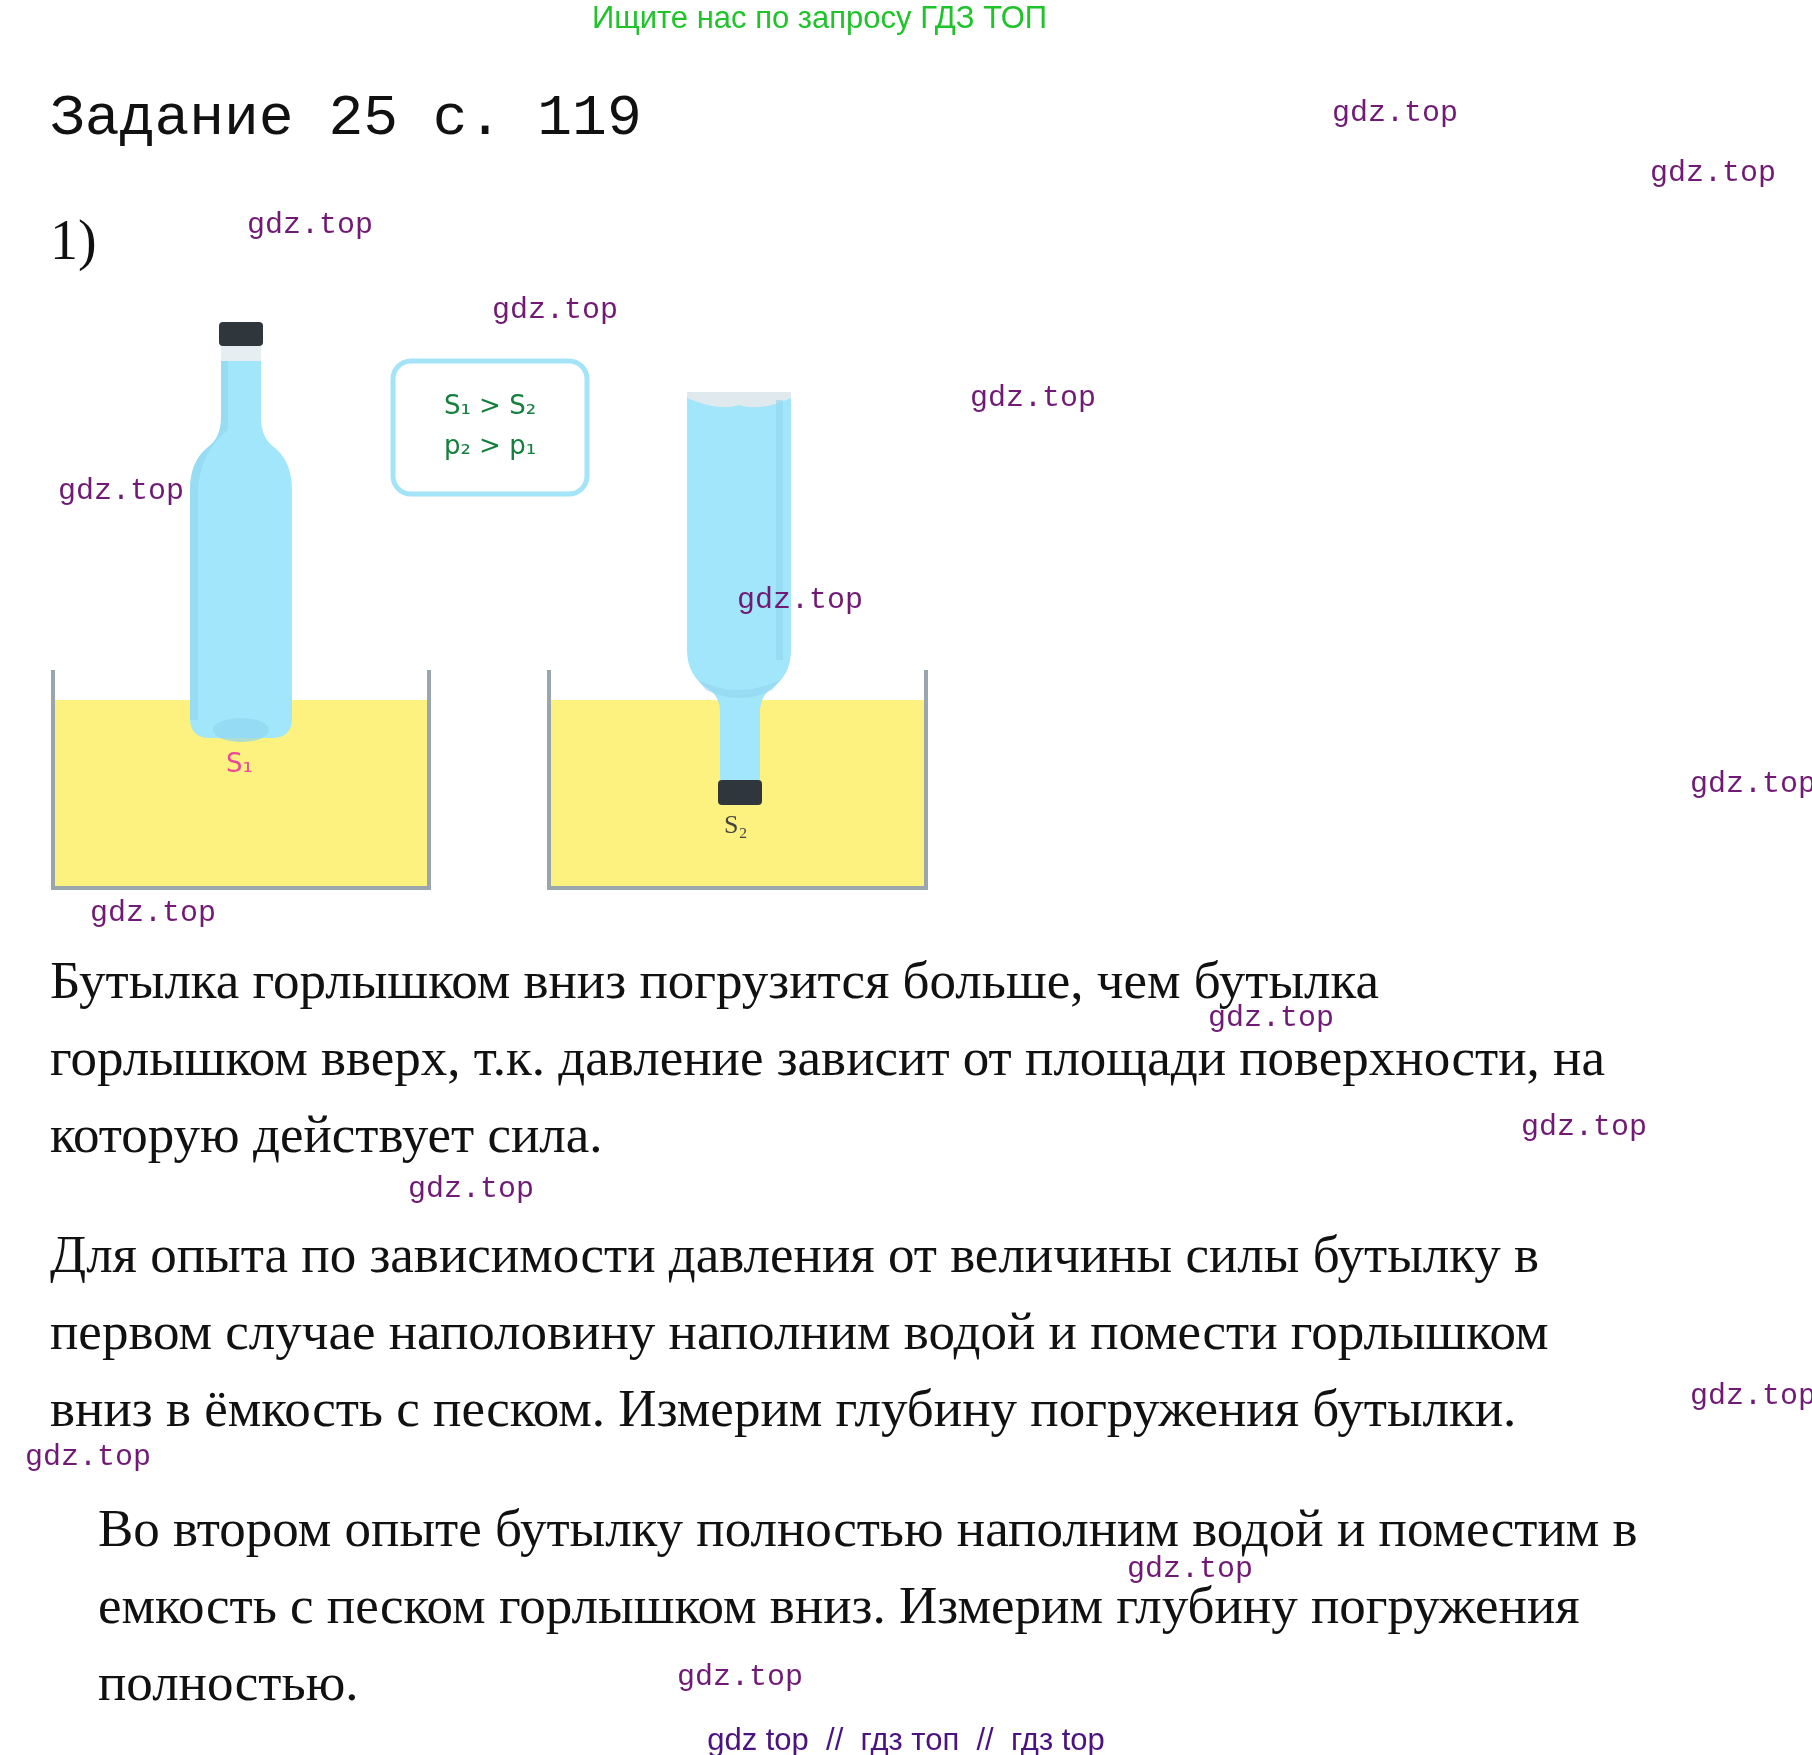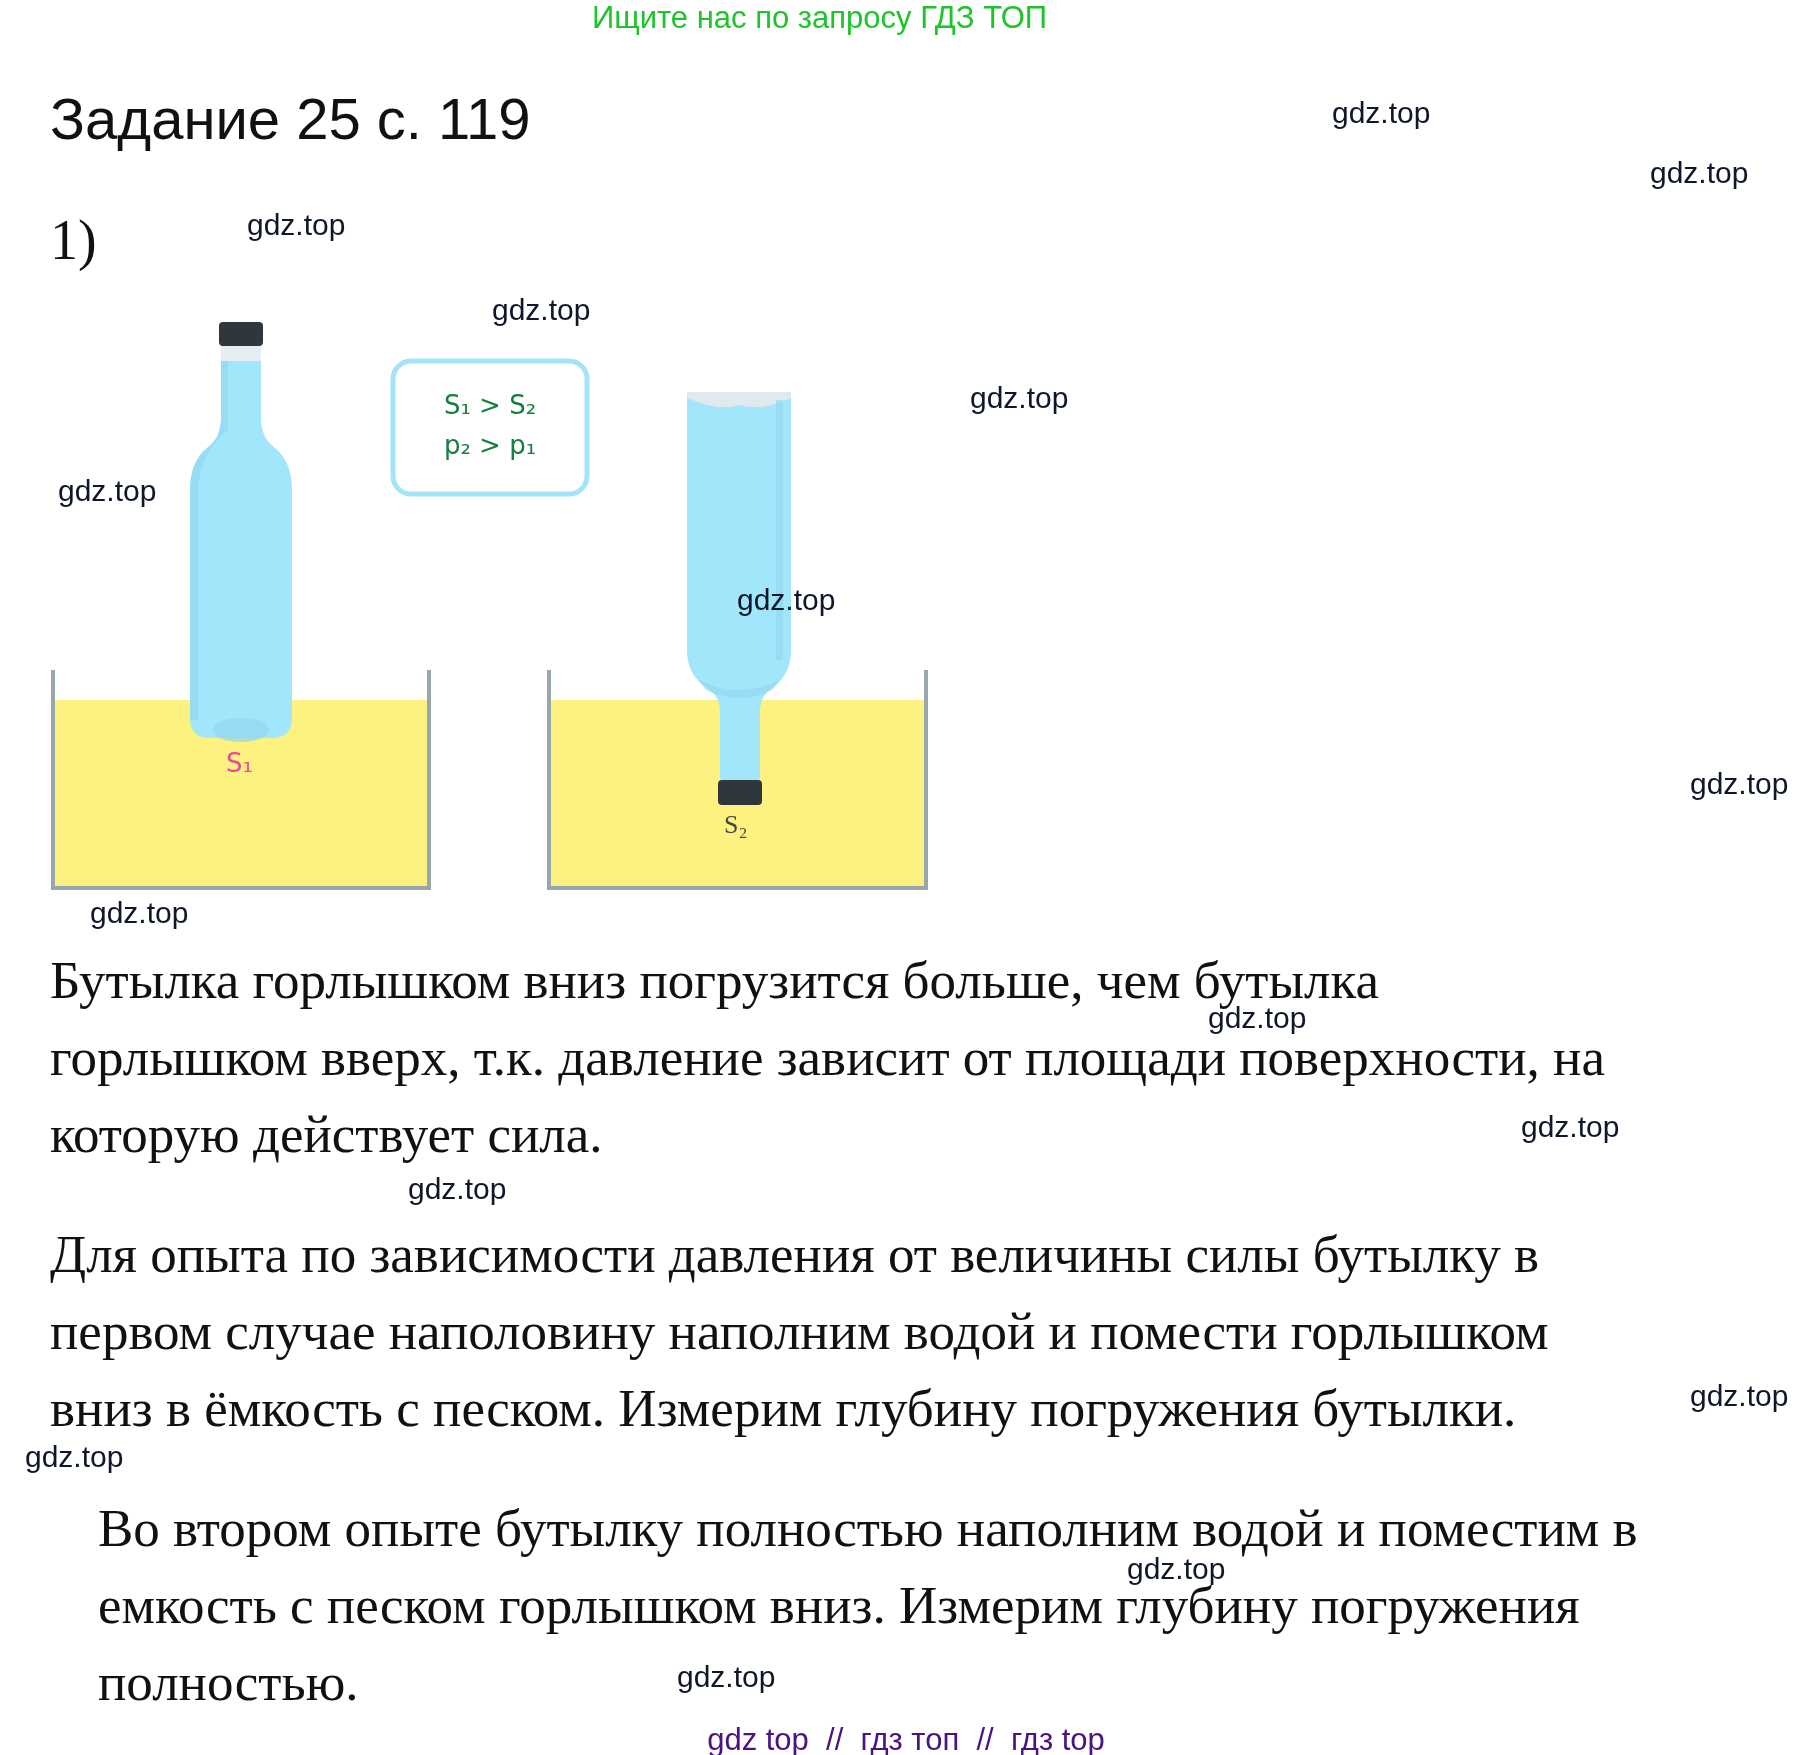--- a/index.html
+++ b/index.html
@@ -4,30 +4,30 @@
 <style>
   html, body { margin: 0; padding: 0; background: #ffffff; }
   body { width: 1812px; height: 1755px; position: relative; overflow: hidden; }
   .banner {
     position: absolute; left: 0; top: 0; width: 1639px; text-align: center;
     font-family: "Liberation Sans", sans-serif; font-size: 31px; color: #1ec42a;
     line-height: 36px;
   }
   .title {
     position: absolute; left: 50px; top: 84px;
-    font-family: Liberation Sans, sans-serif; font-size: 58px; color: #111;
+    font-family: Liberation Mono, monospace; font-size: 58px; color: #111;
     line-height: 70px; white-space: nowrap;
   }
   .item-num {
     position: absolute; left: 50px; top: 205px;
     font-family: "Liberation Serif", serif; font-size: 56px; color: #111; line-height: 70px;
   }
   .wm {
-    position: absolute; font-family: Liberation Sans, sans-serif; font-size: 30px;
-    color: #0f172a; line-height: 34px; white-space: nowrap;
+    position: absolute; font-family: Liberation Mono, monospace; font-size: 30px;
+    color: #701a75; line-height: 34px; white-space: nowrap;
   }
   .figure { position: absolute; left: 0; top: 300px; width: 1000px; height: 620px; }
   .para {
     position: absolute; left: 50px; width: 1740px;
     font-family: "Liberation Serif", serif; font-size: 53px; color: #111;
     line-height: 77px;
   }
   .para .line { display: block; white-space: nowrap; }
   .footer {
     position: absolute; left: 0; top: 1722px; width: 1812px; text-align: center;

